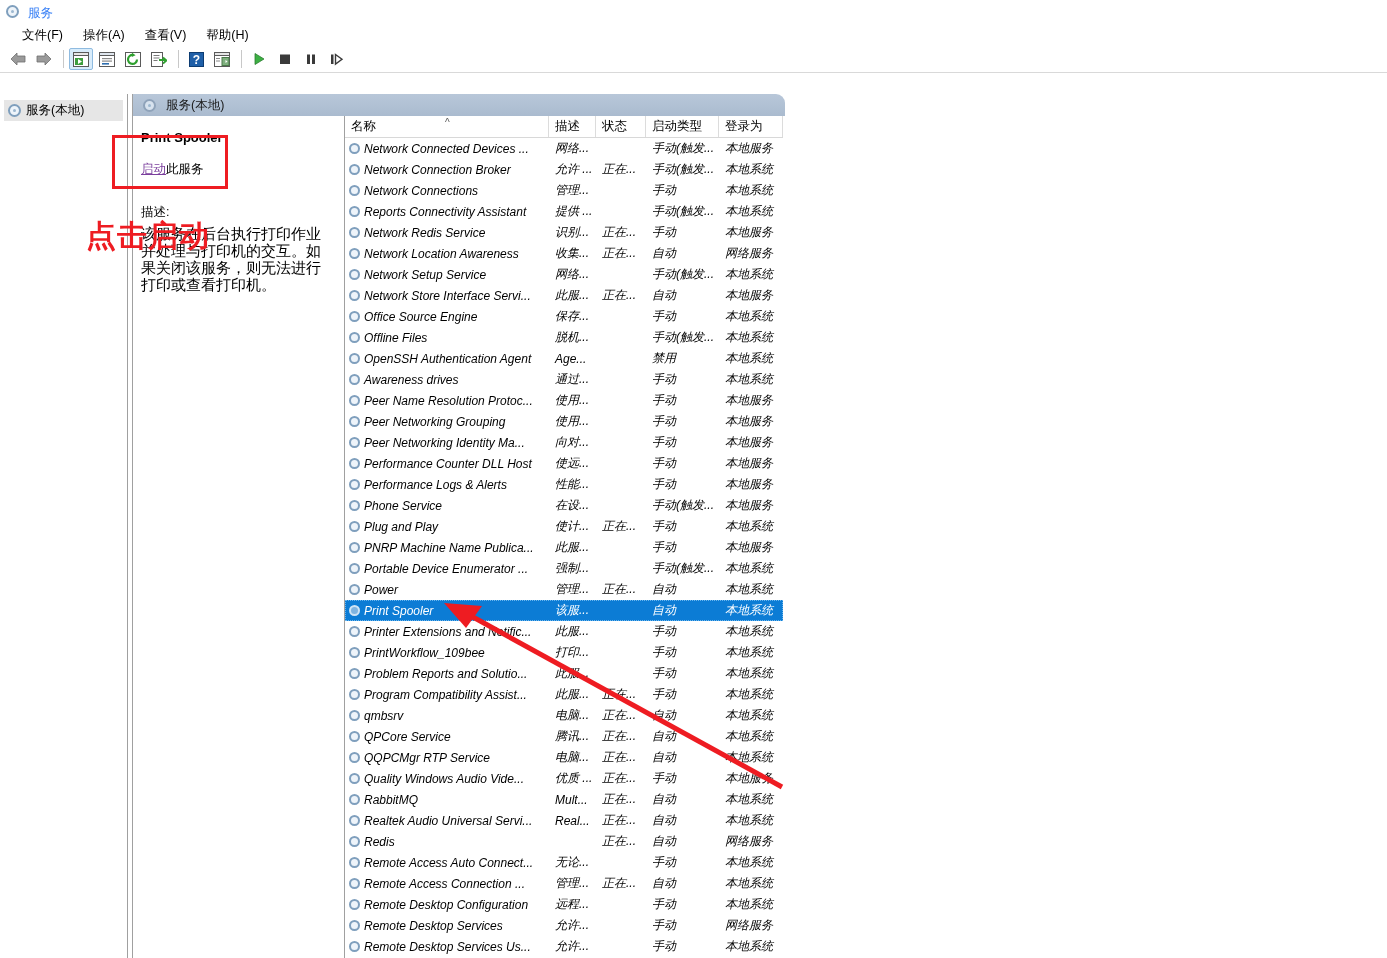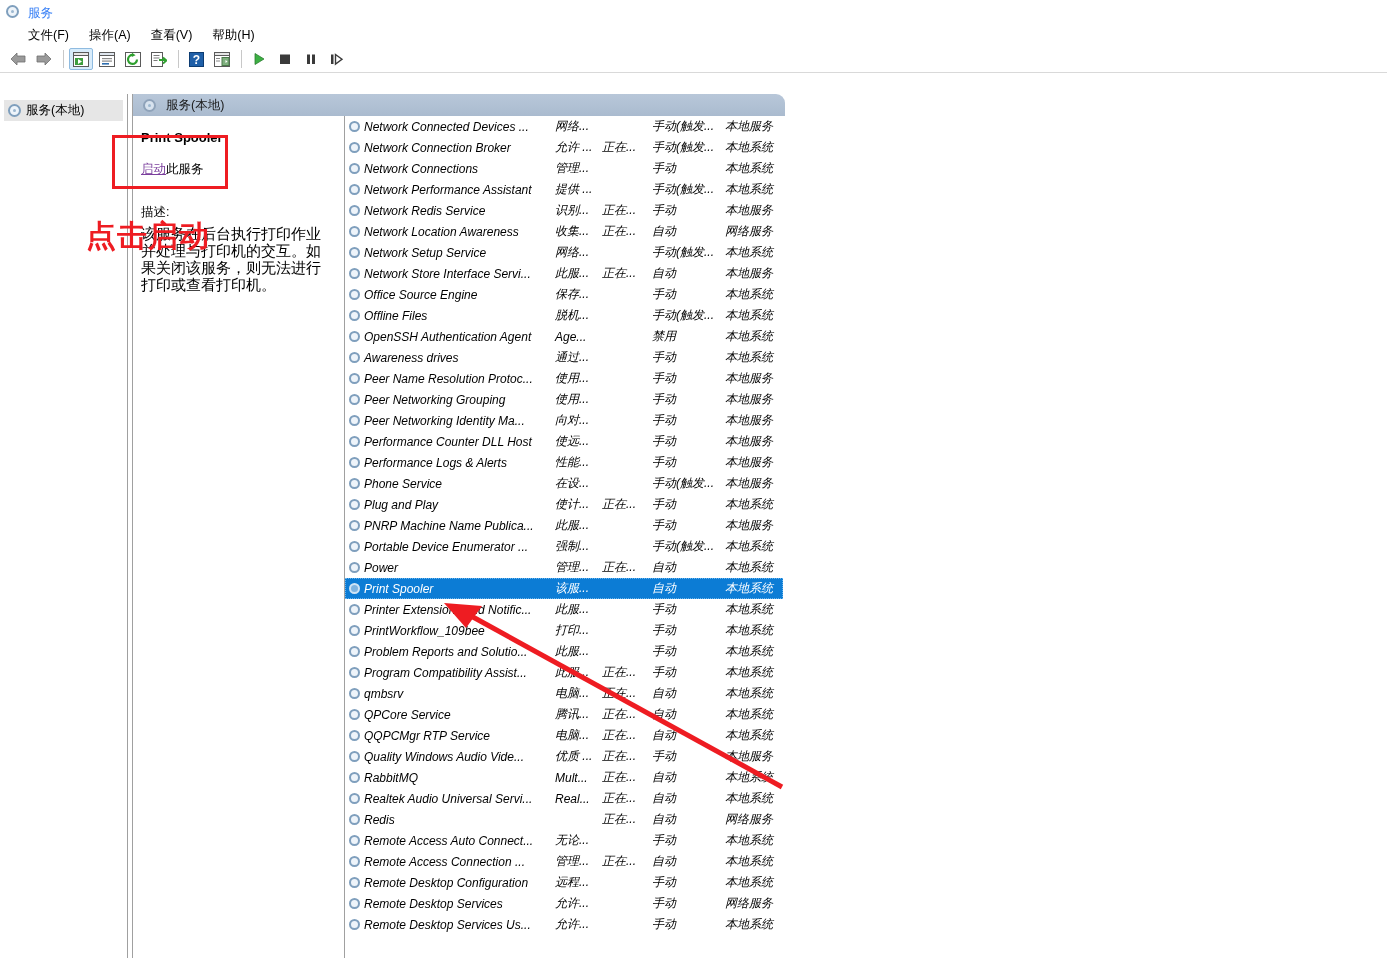--- a/index.html
+++ b/index.html
@@ -51,21 +51,21 @@
   .titlebar .title-text {
     font-size: 12.5px;
     color: #3b82f6;
   }
 
   
   .menubar {
     height: 22px;
     display: flex;
     align-items: center;
-    padding-left: 18px;
+    padding-left: 12px;
     background: #ffffff;
     font-size: 12.5px;
   }
   .menubar .menu-item {
     padding: 2px 10px;
     cursor: default;
     white-space: nowrap;
   }
 
   
@@ -433,20 +433,30 @@
       <div class="detail-pane">
         <div class="detail-title">Print Spooler</div>
         <div class="detail-action">
           <a>启动</a><span>此服务</span>
         </div>
         <div class="detail-desc-label">描述:</div>
         <div class="detail-desc-text">该服务在后台执行打印作业并处理与打印机的交互。如果关闭该服务，则无法进行打印或查看打印机。</div>
       </div>
 
       <div class="list-pane">
+        <div class="list-header">
+          <div class="col col-name">
+            <span>名称</span>
+            <span class="sort-arrow">^</span>
+          </div>
+          <div class="col col-desc">描述</div>
+          <div class="col col-status">状态</div>
+          <div class="col col-start">启动类型</div>
+          <div class="col col-logon">登录为</div>
+        </div>
         <div class="list-rows" id="list-rows">
             <div class="row">
               <div class="cell col-name name">
                 <span class="gear-sm"></span>
                 <span>Network Connected Devices ...</span>
               </div>
               <div class="cell col-desc">网络...</div>
               <div class="cell col-status"></div>
               <div class="cell col-start">手动(触发...</div>
               <div class="cell col-logon">本地服务</div>
@@ -467,21 +477,21 @@
                 <span>Network Connections</span>
               </div>
               <div class="cell col-desc">管理...</div>
               <div class="cell col-status"></div>
               <div class="cell col-start">手动</div>
               <div class="cell col-logon">本地系统</div>
             </div>
             <div class="row">
               <div class="cell col-name name">
                 <span class="gear-sm"></span>
-                <span>Network Performance Assistant</span>
+                <span>Reports Connectivity Assistant</span>
               </div>
               <div class="cell col-desc">提供 ...</div>
               <div class="cell col-status"></div>
               <div class="cell col-start">手动(触发...</div>
               <div class="cell col-logon">本地系统</div>
             </div>
             <div class="row">
               <div class="cell col-name name">
                 <span class="gear-sm"></span>
                 <span>Network Redis Service</span>

